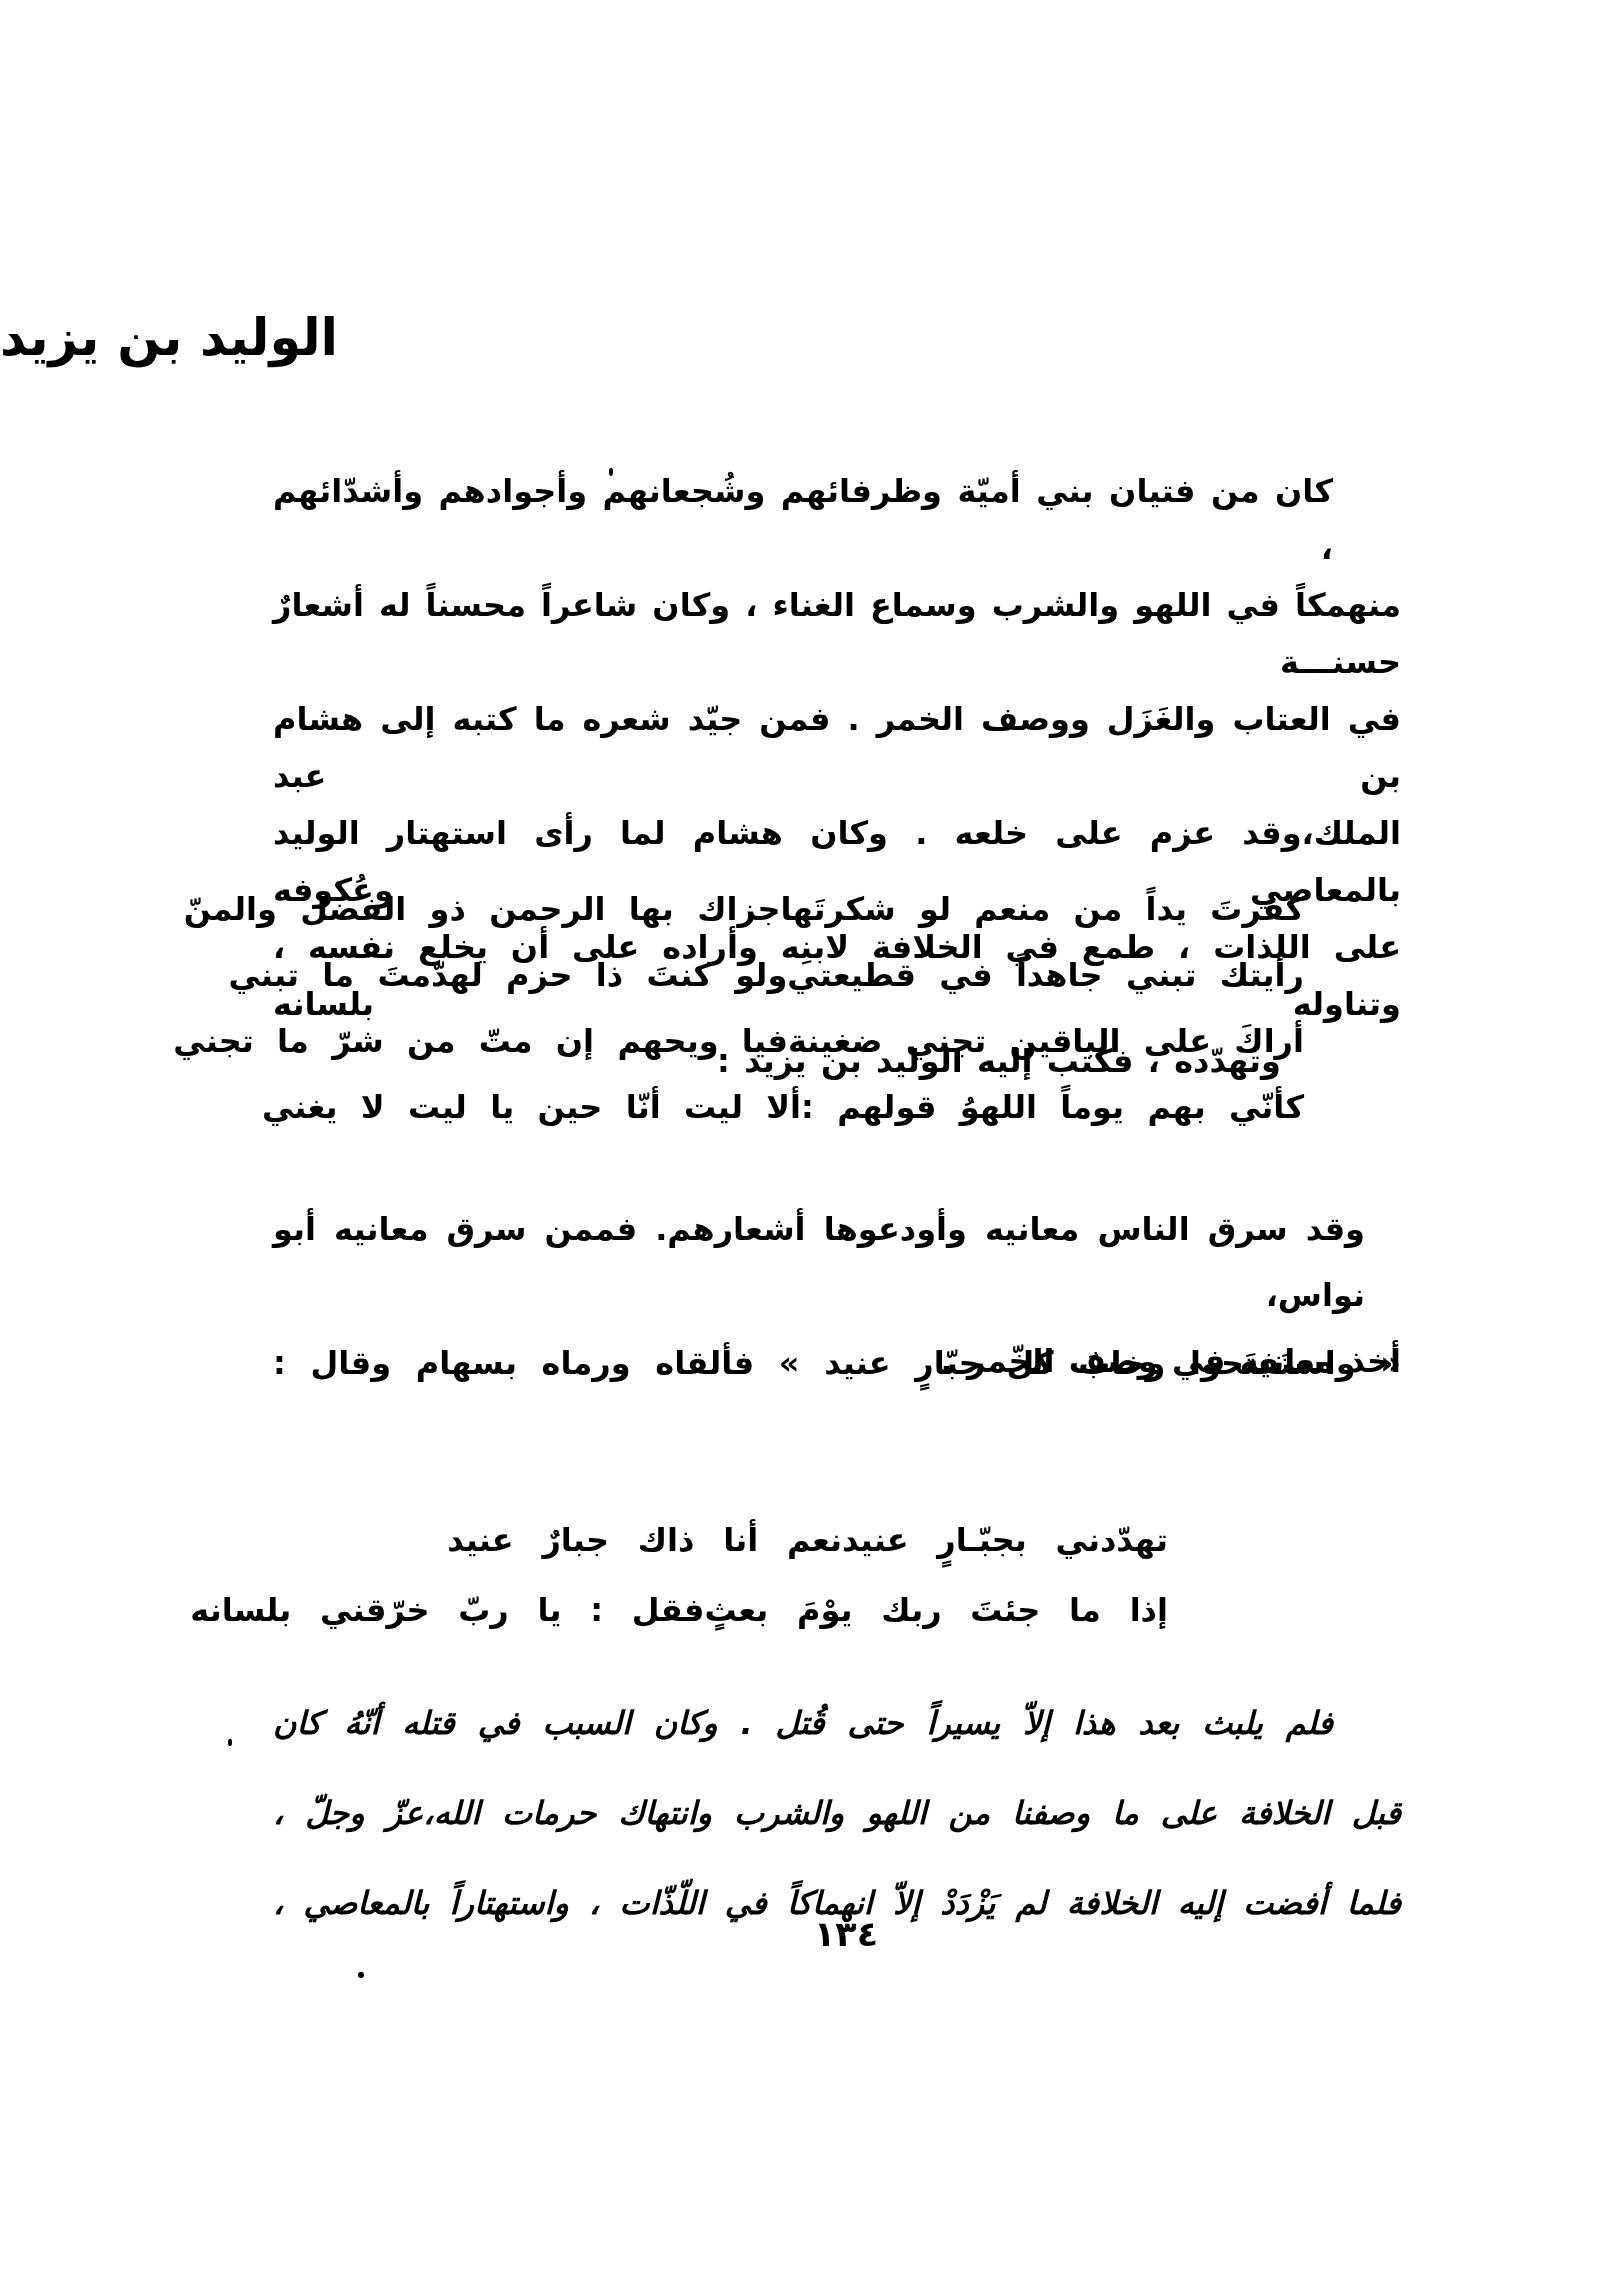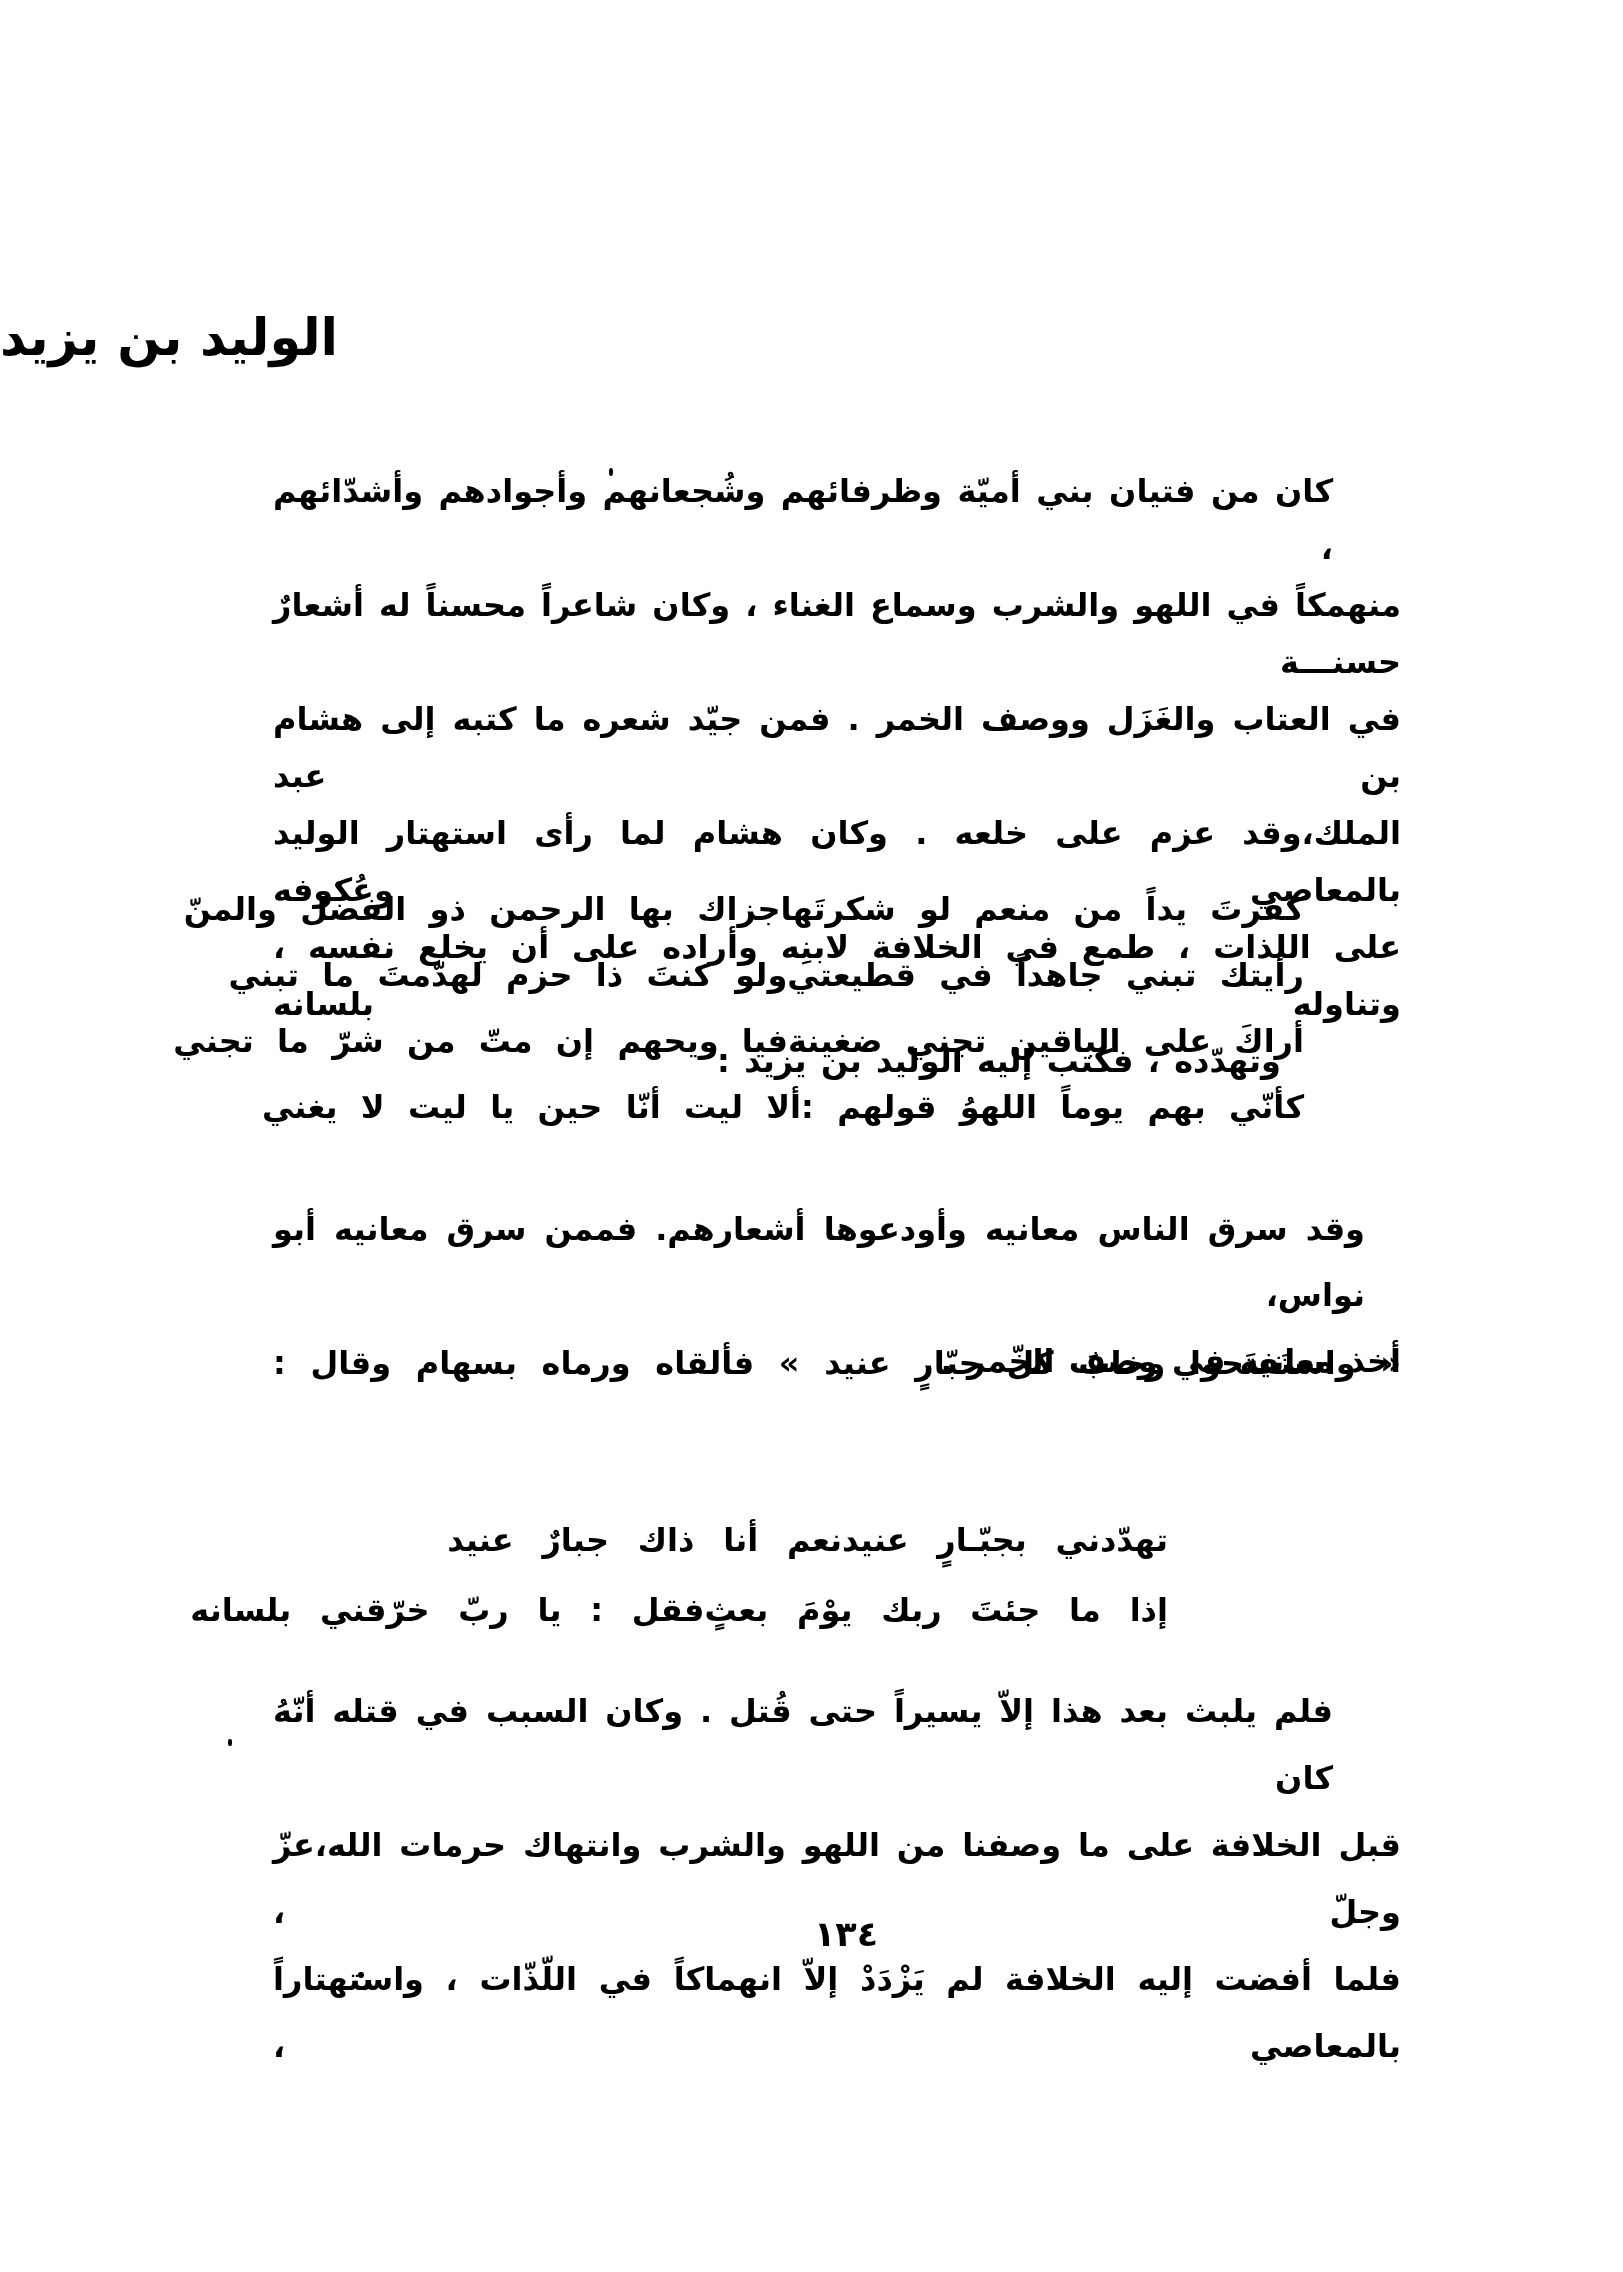--- a/index.html
+++ b/index.html
@@ -37,21 +37,21 @@
   .just { text-align:justify; text-align-last:justify; }
   .indent { padding-right:68px; }
   .indent-sm { padding-right:36px; }
   .outdent { padding-right:120px; }
   #para1 .line { line-height:57px; }
   #para1 { top:463px; }
   #para2 .line { line-height:66px; }
   #para2 { top:1196px; }
   #para3 .line { line-height:66px; }
   #para3 { top:1330px; }
-  #para4 .line { line-height:67px; }
+  #para4 .line { line-height:90px;font-style:italic; }
   #para4 { top:1678px; }
   
   .poem { position:absolute; direction:rtl; }
   .poem .row {
     display:flex; justify-content:space-between; align-items:center;
   }
   .hemi {
     font-size:32px; font-weight:bold;
     white-space:nowrap;
   }

